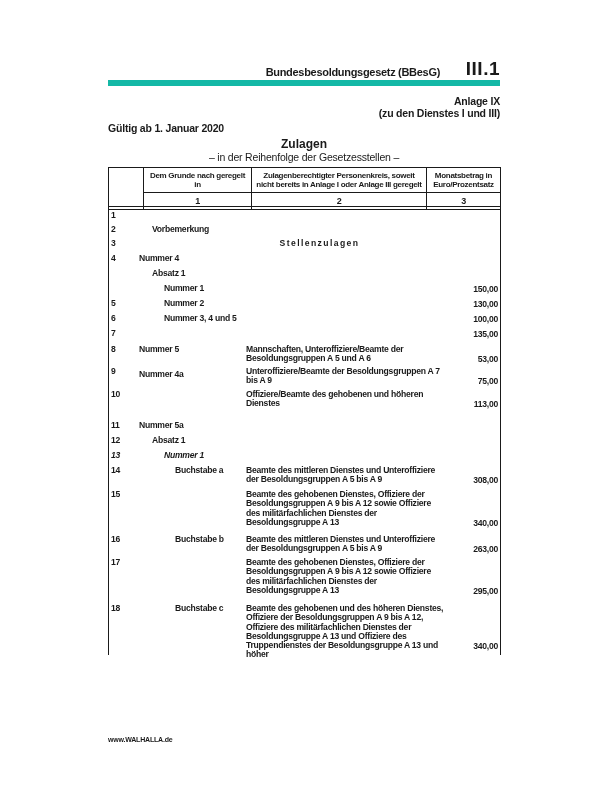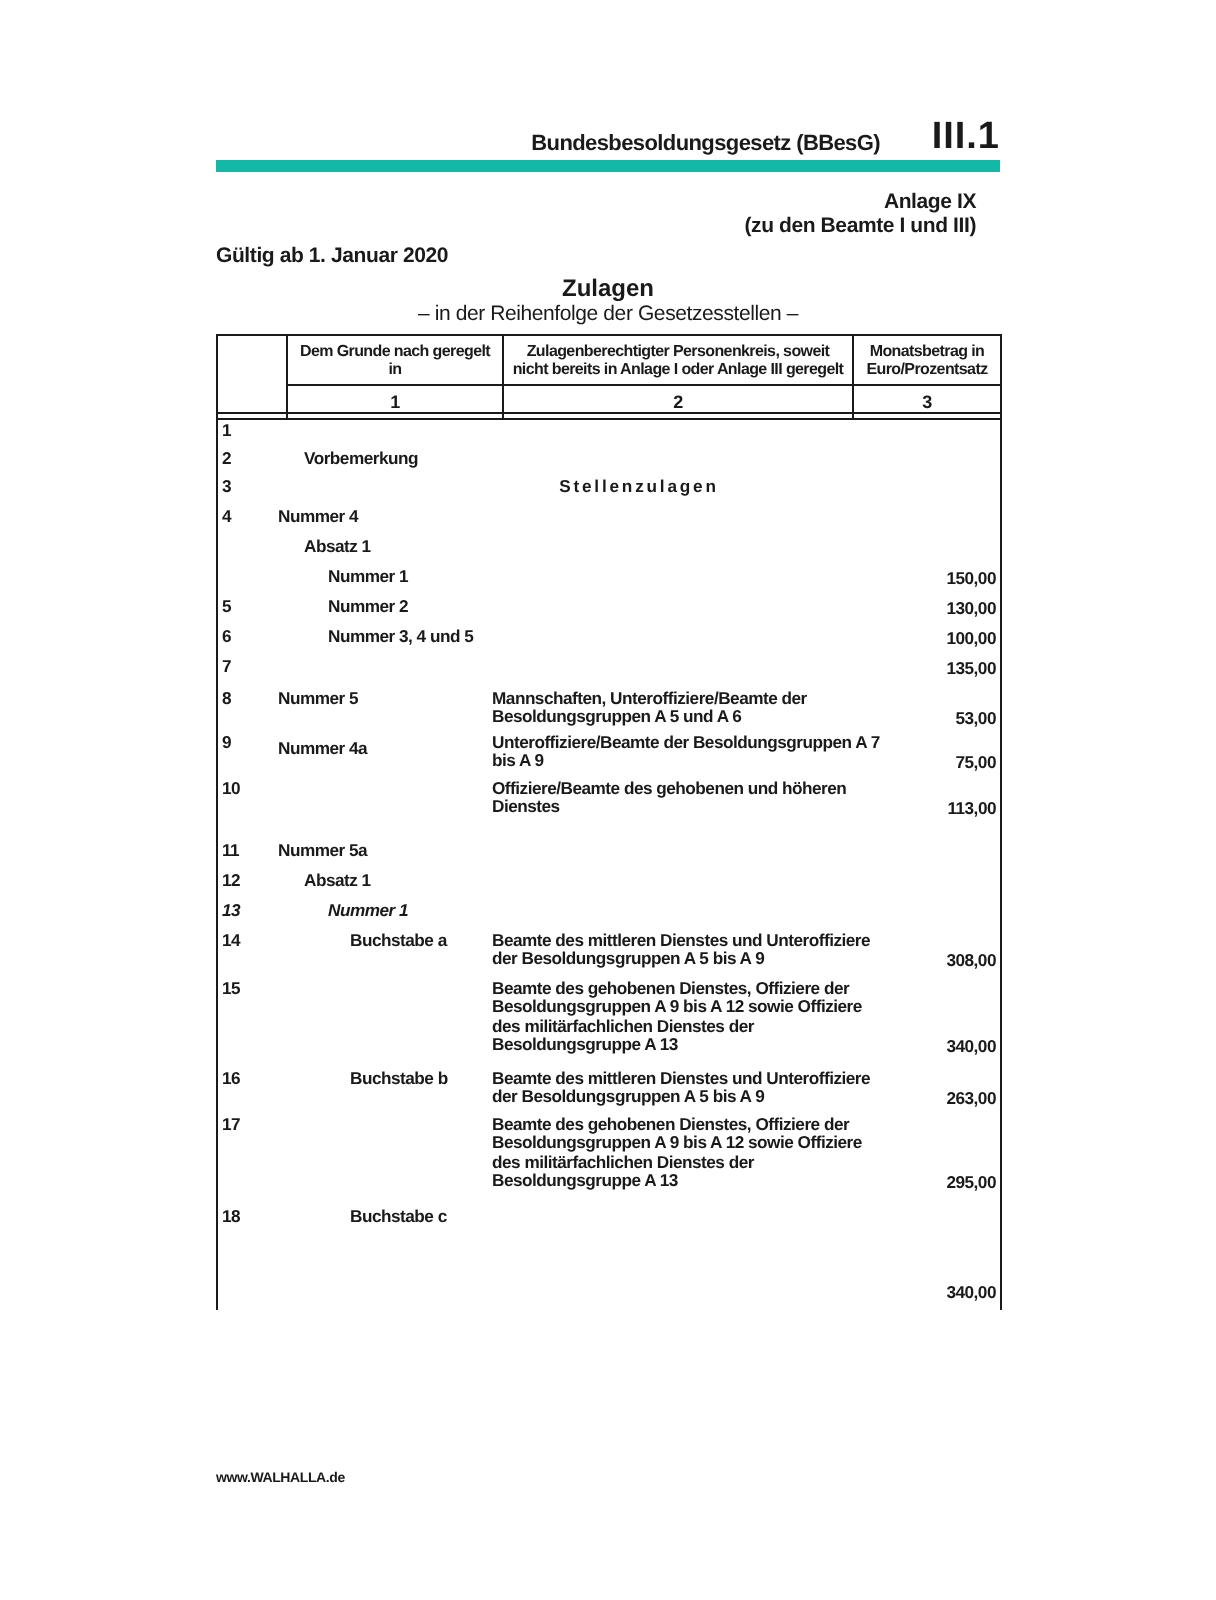--- a/index.html
+++ b/index.html
@@ -7,21 +7,21 @@
          font-family: "Liberation Sans", sans-serif; color: #1a1a1a; }
   .page { position: absolute; left: 0; top: 0; width: 608px; height: 800px; }
 
   .running-head { position: absolute; left: 108px; top: 58px; width: 392px; height: 22px;
                   border-bottom: 6px solid #14b8a6; }
   .running-head .law { position: absolute; right: 60px; top: 8px; font-size: 11px; font-weight: bold;
                        letter-spacing: -0.3px; }
   .running-head .section { position: absolute; right: 0; top: 0; font-size: 19px; font-weight: bold;
                            letter-spacing: 0.5px; }
 
-  .anlage { position: absolute; right: 120px; top: 95px; text-align: right; font-size: 10.5px;
+  .anlage { position: absolute; right: 108px; top: 95px; text-align: right; font-size: 10.5px;
             font-weight: bold; line-height: 12px; letter-spacing: -0.2px; }
   .valid { position: absolute; left: 108px; top: 122px; font-size: 10.5px; font-weight: bold; letter-spacing: -0.2px; }
 
   .title { position: absolute; left: 108px; width: 392px; text-align: center; top: 138px;
            font-size: 12px; font-weight: bold; line-height: 13px; }
   .subtitle { position: absolute; left: 108px; width: 392px; text-align: center; top: 151px;
               font-size: 10.5px; font-weight: normal; letter-spacing: -0.2px; }
 
   table.head { position: absolute; left: 108px; top: 167px; width: 393px; border-collapse: collapse;
                font-size: 8px; font-weight: bold; letter-spacing: -0.3px; }
@@ -50,21 +50,21 @@
 <body>
 
 <div class="page">
   <div class="running-head">
     <span class="law">Bundesbesoldungsgesetz (BBesG)</span>
     <span class="section">III.1</span>
   </div>
 
   <div class="anlage">
     <div>Anlage IX</div>
-    <div>(zu den Beamte I und III)</div>
+    <div>(zu den Dienstes I und III)</div>
   </div>
 
   <div class="valid">Gültig ab 1. Januar 2020</div>
 
   <div class="title">Zulagen</div>
   <div class="subtitle">– in der Reihenfolge der Gesetzesstellen –</div>
 
   <table class="head">
     <tbody>
         <tr class="r1">
@@ -165,18 +165,19 @@
         <span class="c3">263,00</span>
       </div>
       <div class="row" style="top: 351px; height: 38px;">
         <span class="num">17</span>
         <span class="c2">Beamte des gehobenen Dienstes, Offiziere der Besoldungsgruppen A 9 bis A 12 sowie Offiziere des militärfachlichen Dienstes der Besoldungsgruppe A 13</span>
         <span class="c3">295,00</span>
       </div>
       <div class="row" style="top: 397px; height: 47px;">
         <span class="num">18</span>
         <span class="c1" style="left: 66px;">Buchstabe c</span>
+        <span class="c2">Beamte des gehobenen und des höheren Dienstes, Offiziere der Besoldungsgruppen A 9 bis A 12, Offiziere des militärfachlichen Dienstes der Besoldungsgruppe A 13 und Offiziere des Truppendienstes der Besoldungsgruppe A 13 und höher</span>
         <span class="c3">340,00</span>
       </div>
     </div>
 
   <div class="footer">www.WALHALLA.de</div>
 </div>
 
 </body></html>

